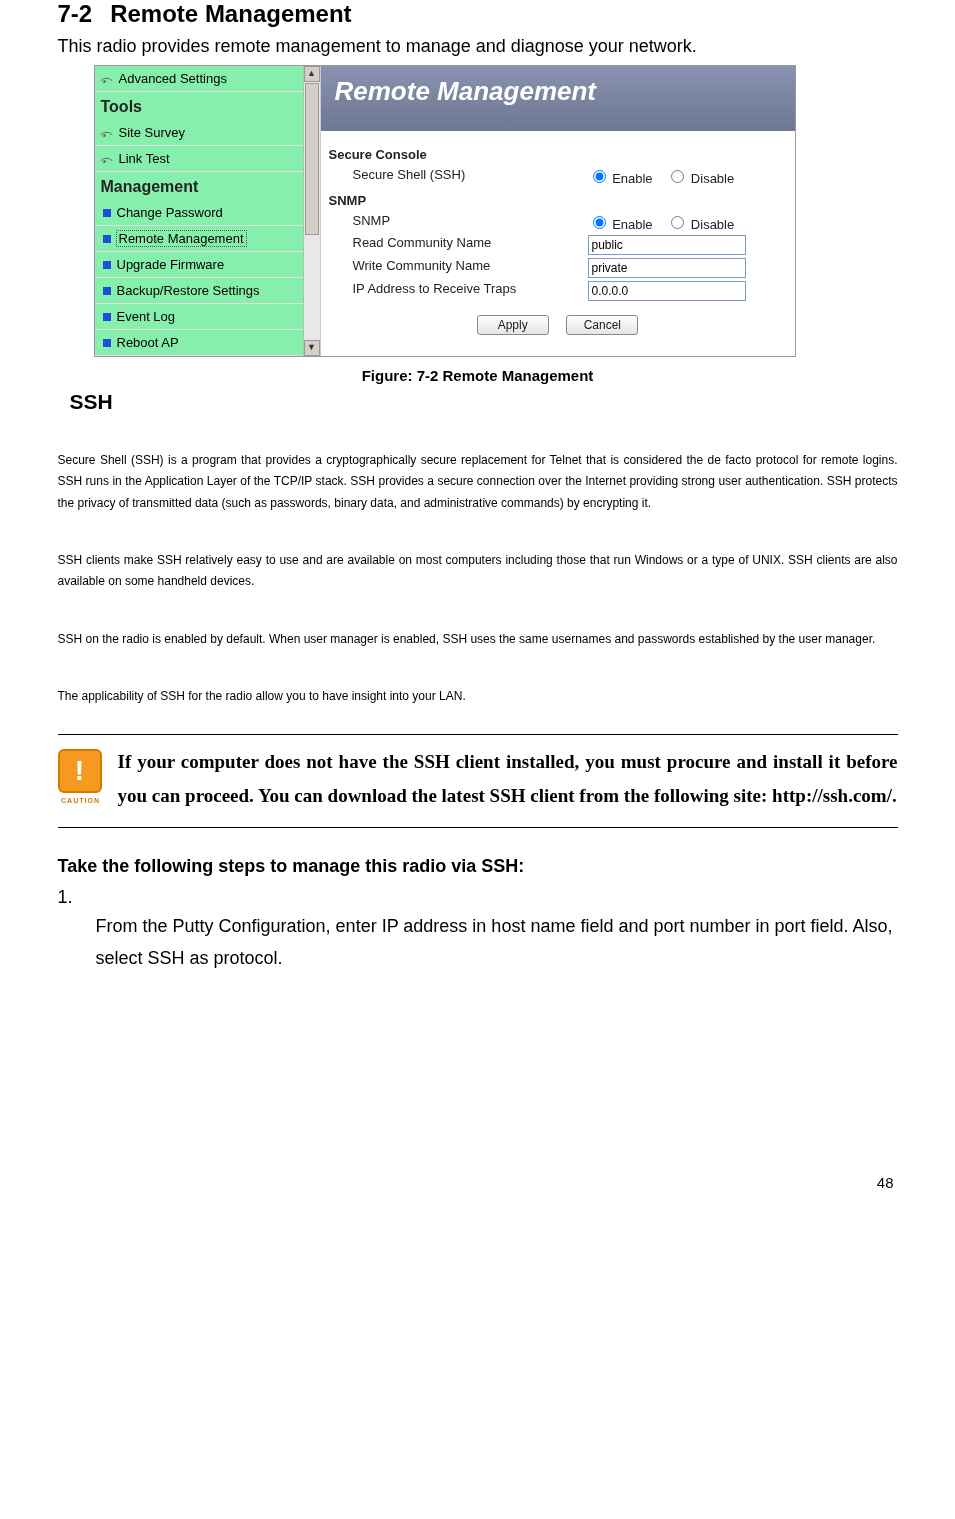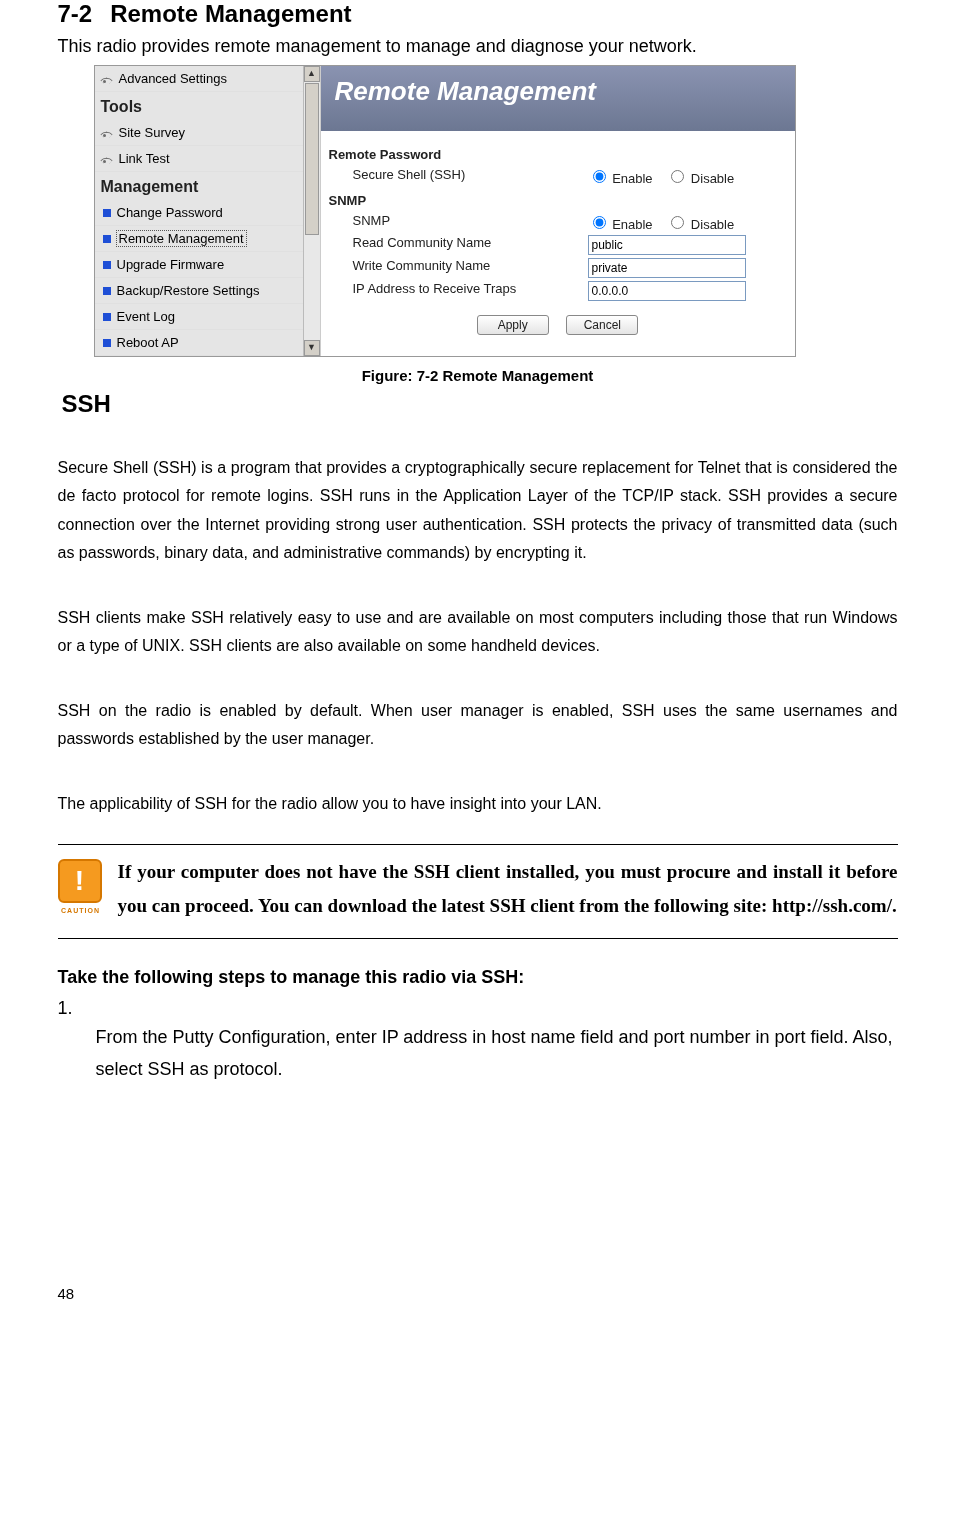--- a/index.html
+++ b/index.html
@@ -31,21 +31,21 @@
     width: 700px;
     border: 1px solid #999;
     display: flex;
     font-size: 13px;
     background:#fff;
   }
   .sidebar {
     width: 225px;
     border-right: 1px solid #ccc;
     position: relative;
-    background:#e5e5e5;
+    background:#86efac;
   }
   .sb-scroll {
     position:absolute;
     right:0; top:0; bottom:0;
     width:16px;
     background:#e8e8e8;
     border-left:1px solid #bbb;
   }
   .sb-scroll .up, .sb-scroll .down {
     height:16px;
@@ -162,25 +162,25 @@
     margin:0 7px;
   }
   .caption {
     text-align:center;
     font-weight:bold;
     font-size:15px;
     margin:10px 0 6px 0;
   }
   .subhead {
     font-weight:bold;
-    font-size:24px;
-    margin:6px 4px;
+    font-size:21px;
+    margin:6px 12px;
   }
   .bodytext {
-    font-size:16px;
+    font-size:12px;
     line-height:1.78;
     text-align:justify;
     margin-top:36px;
   }
   .caution-block {
     border-top:1.5px solid #000;
     border-bottom:1.5px solid #000;
     margin:26px 0 28px 0;
     padding:10px 0 14px 0;
   }
@@ -224,20 +224,21 @@
   }
   .step-row {
     font-size:18px;
     line-height:1.78;
     display:flex;
     gap:18px;
   }
   .step-num { flex:none; width:20px; }
   .step-body { flex:1;margin-top:29px; }
   .page-num {
+    text-align:right;
     font-size:15px;
     margin-top:200px;
     padding-right:4px;
   }
 </style>
 </head>
 <body>
 
 <div class="page">
 
@@ -293,21 +294,21 @@
         <div class="sb-scroll">
           <div class="up">▲</div>
           <div class="thumb"></div>
           <div class="down">▼</div>
         </div>
       </div>
 
       <div class="mainpane">
         <div class="banner">Remote Management</div>
         <div class="form-area">
-          <div class="form-sec">Remote Password</div>
+          <div class="form-sec">Secure Console</div>
           <div class="form-row">
             <span class="lbl">Secure Shell (SSH)</span>
             <span class="radios">
               <label><input type="radio" checked="" style=""> <span>Enable</span></label>
               <label><input type="radio" style=""> <span>Disable</span></label>
             </span>
           </div>
           <div class="form-sec">SNMP</div>
           <div class="form-row">
             <span class="lbl">SNMP</span>

